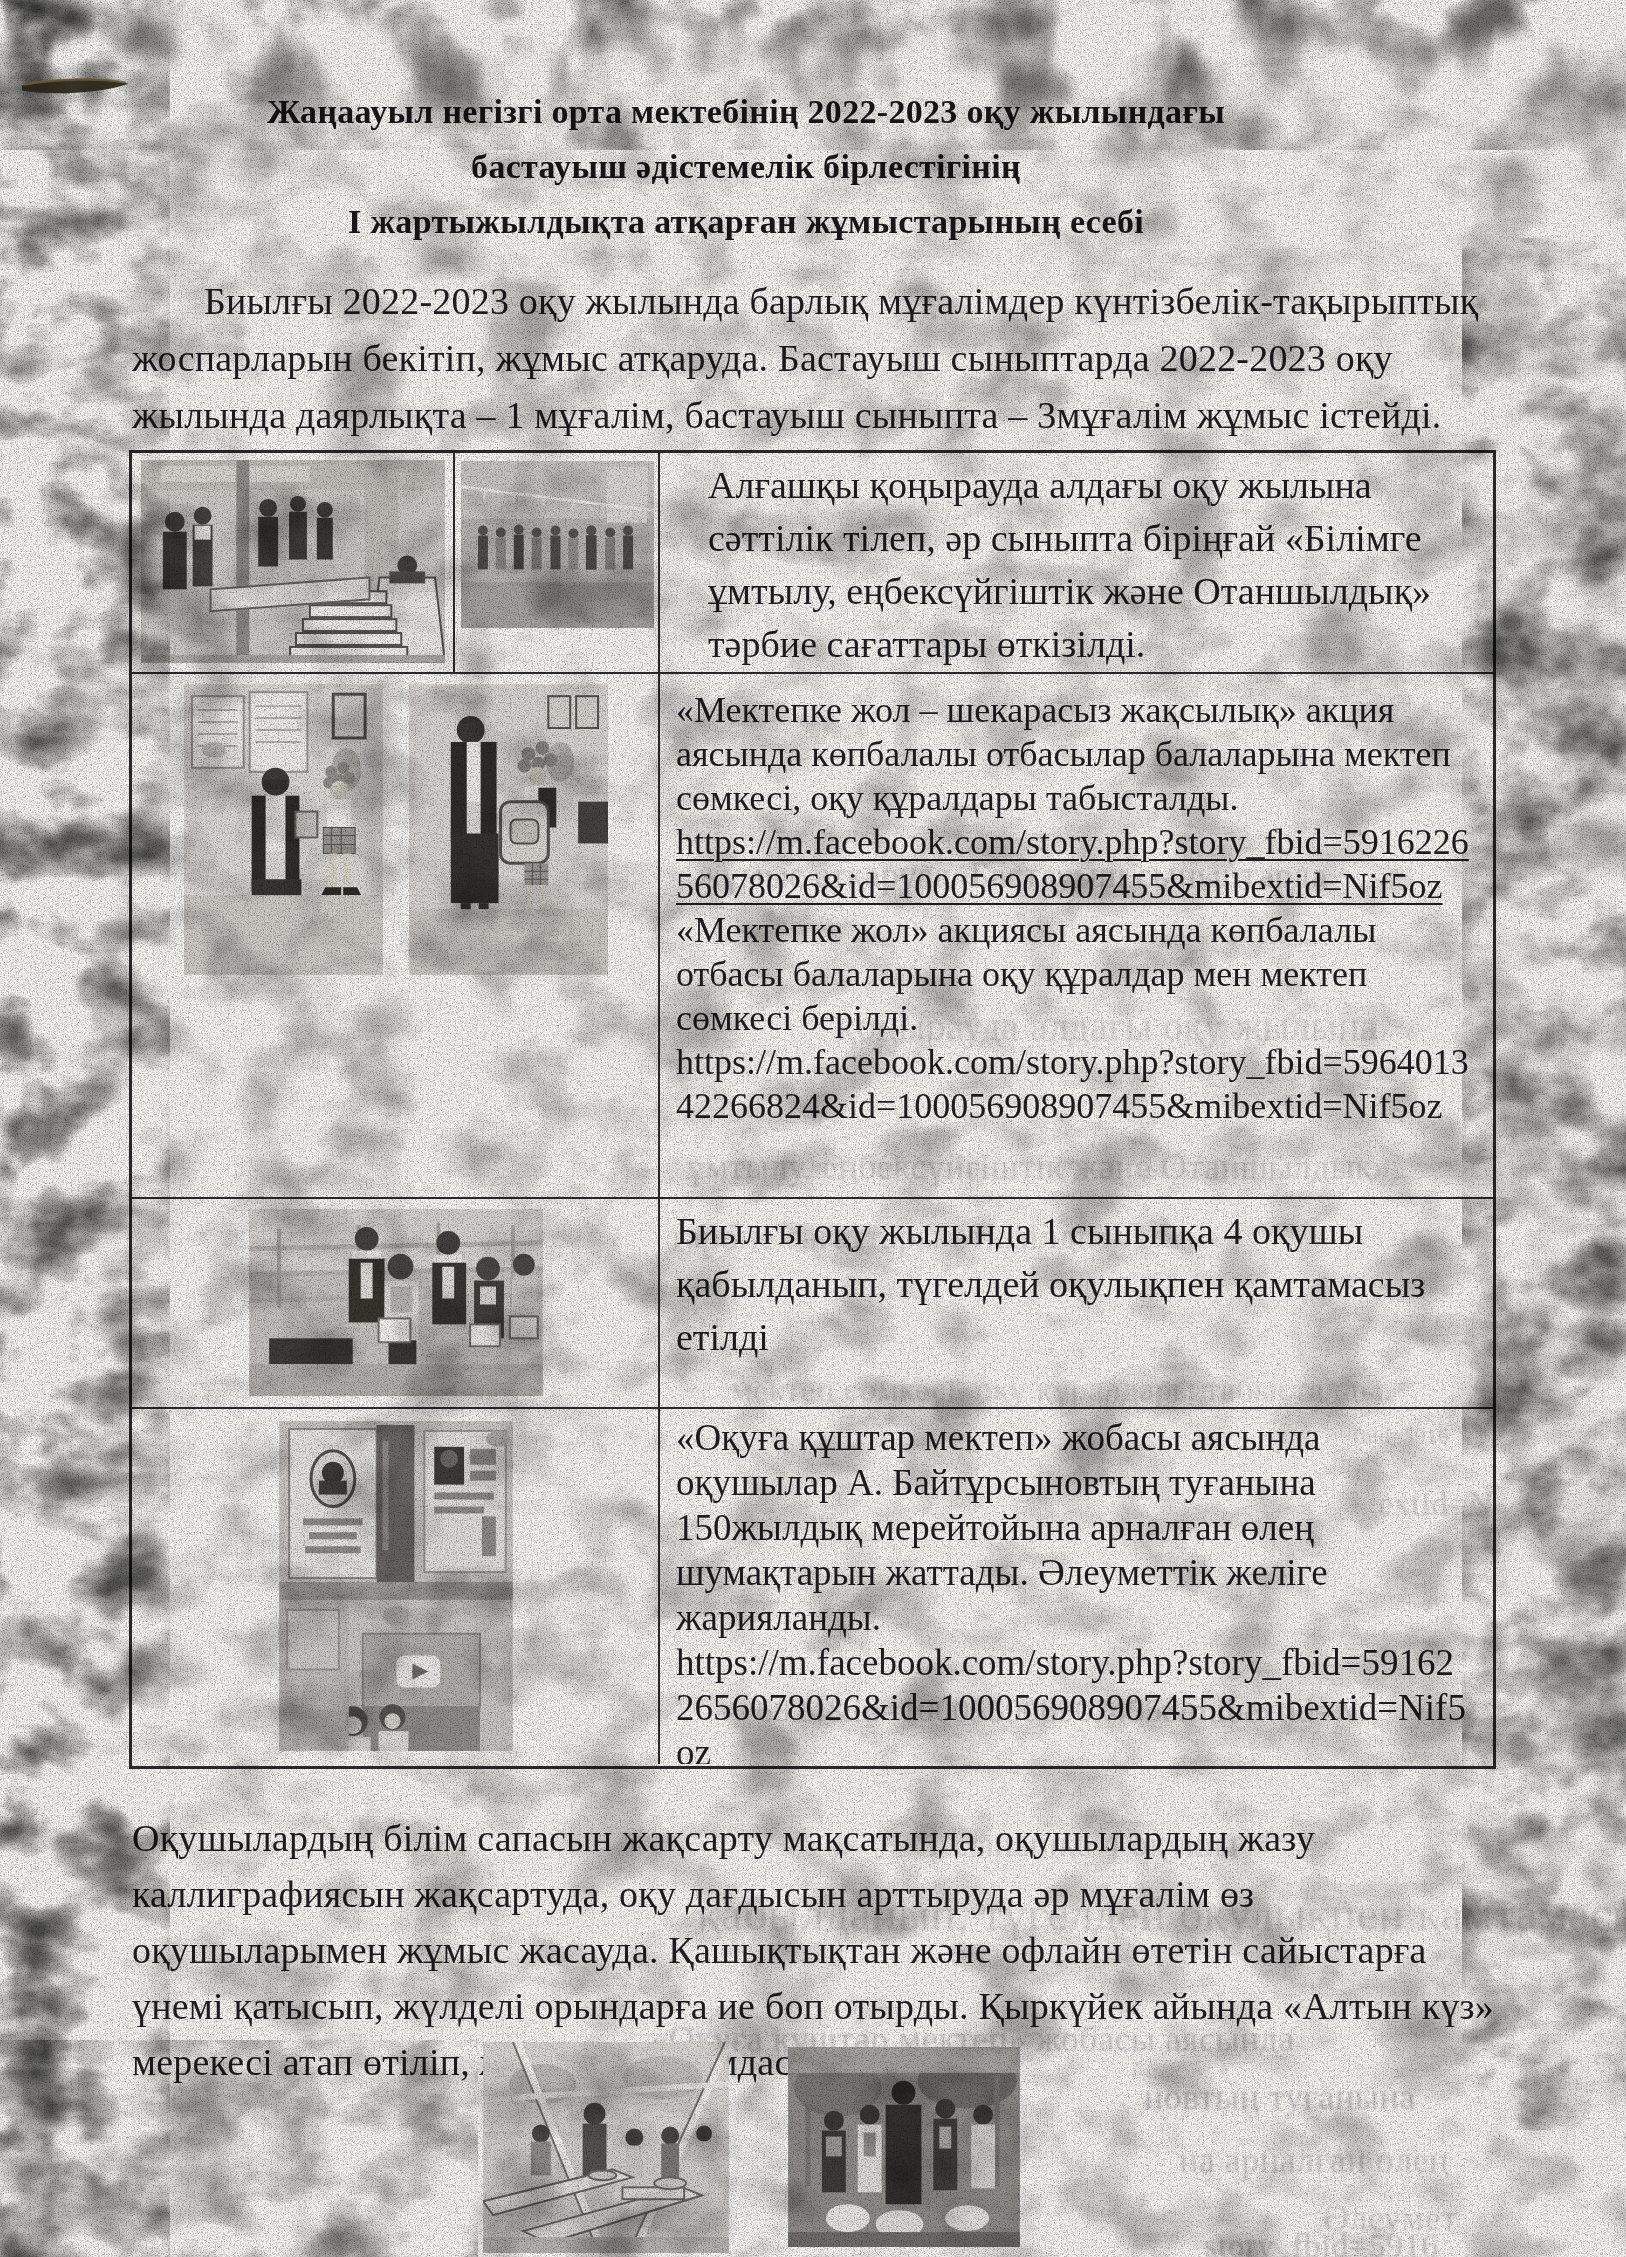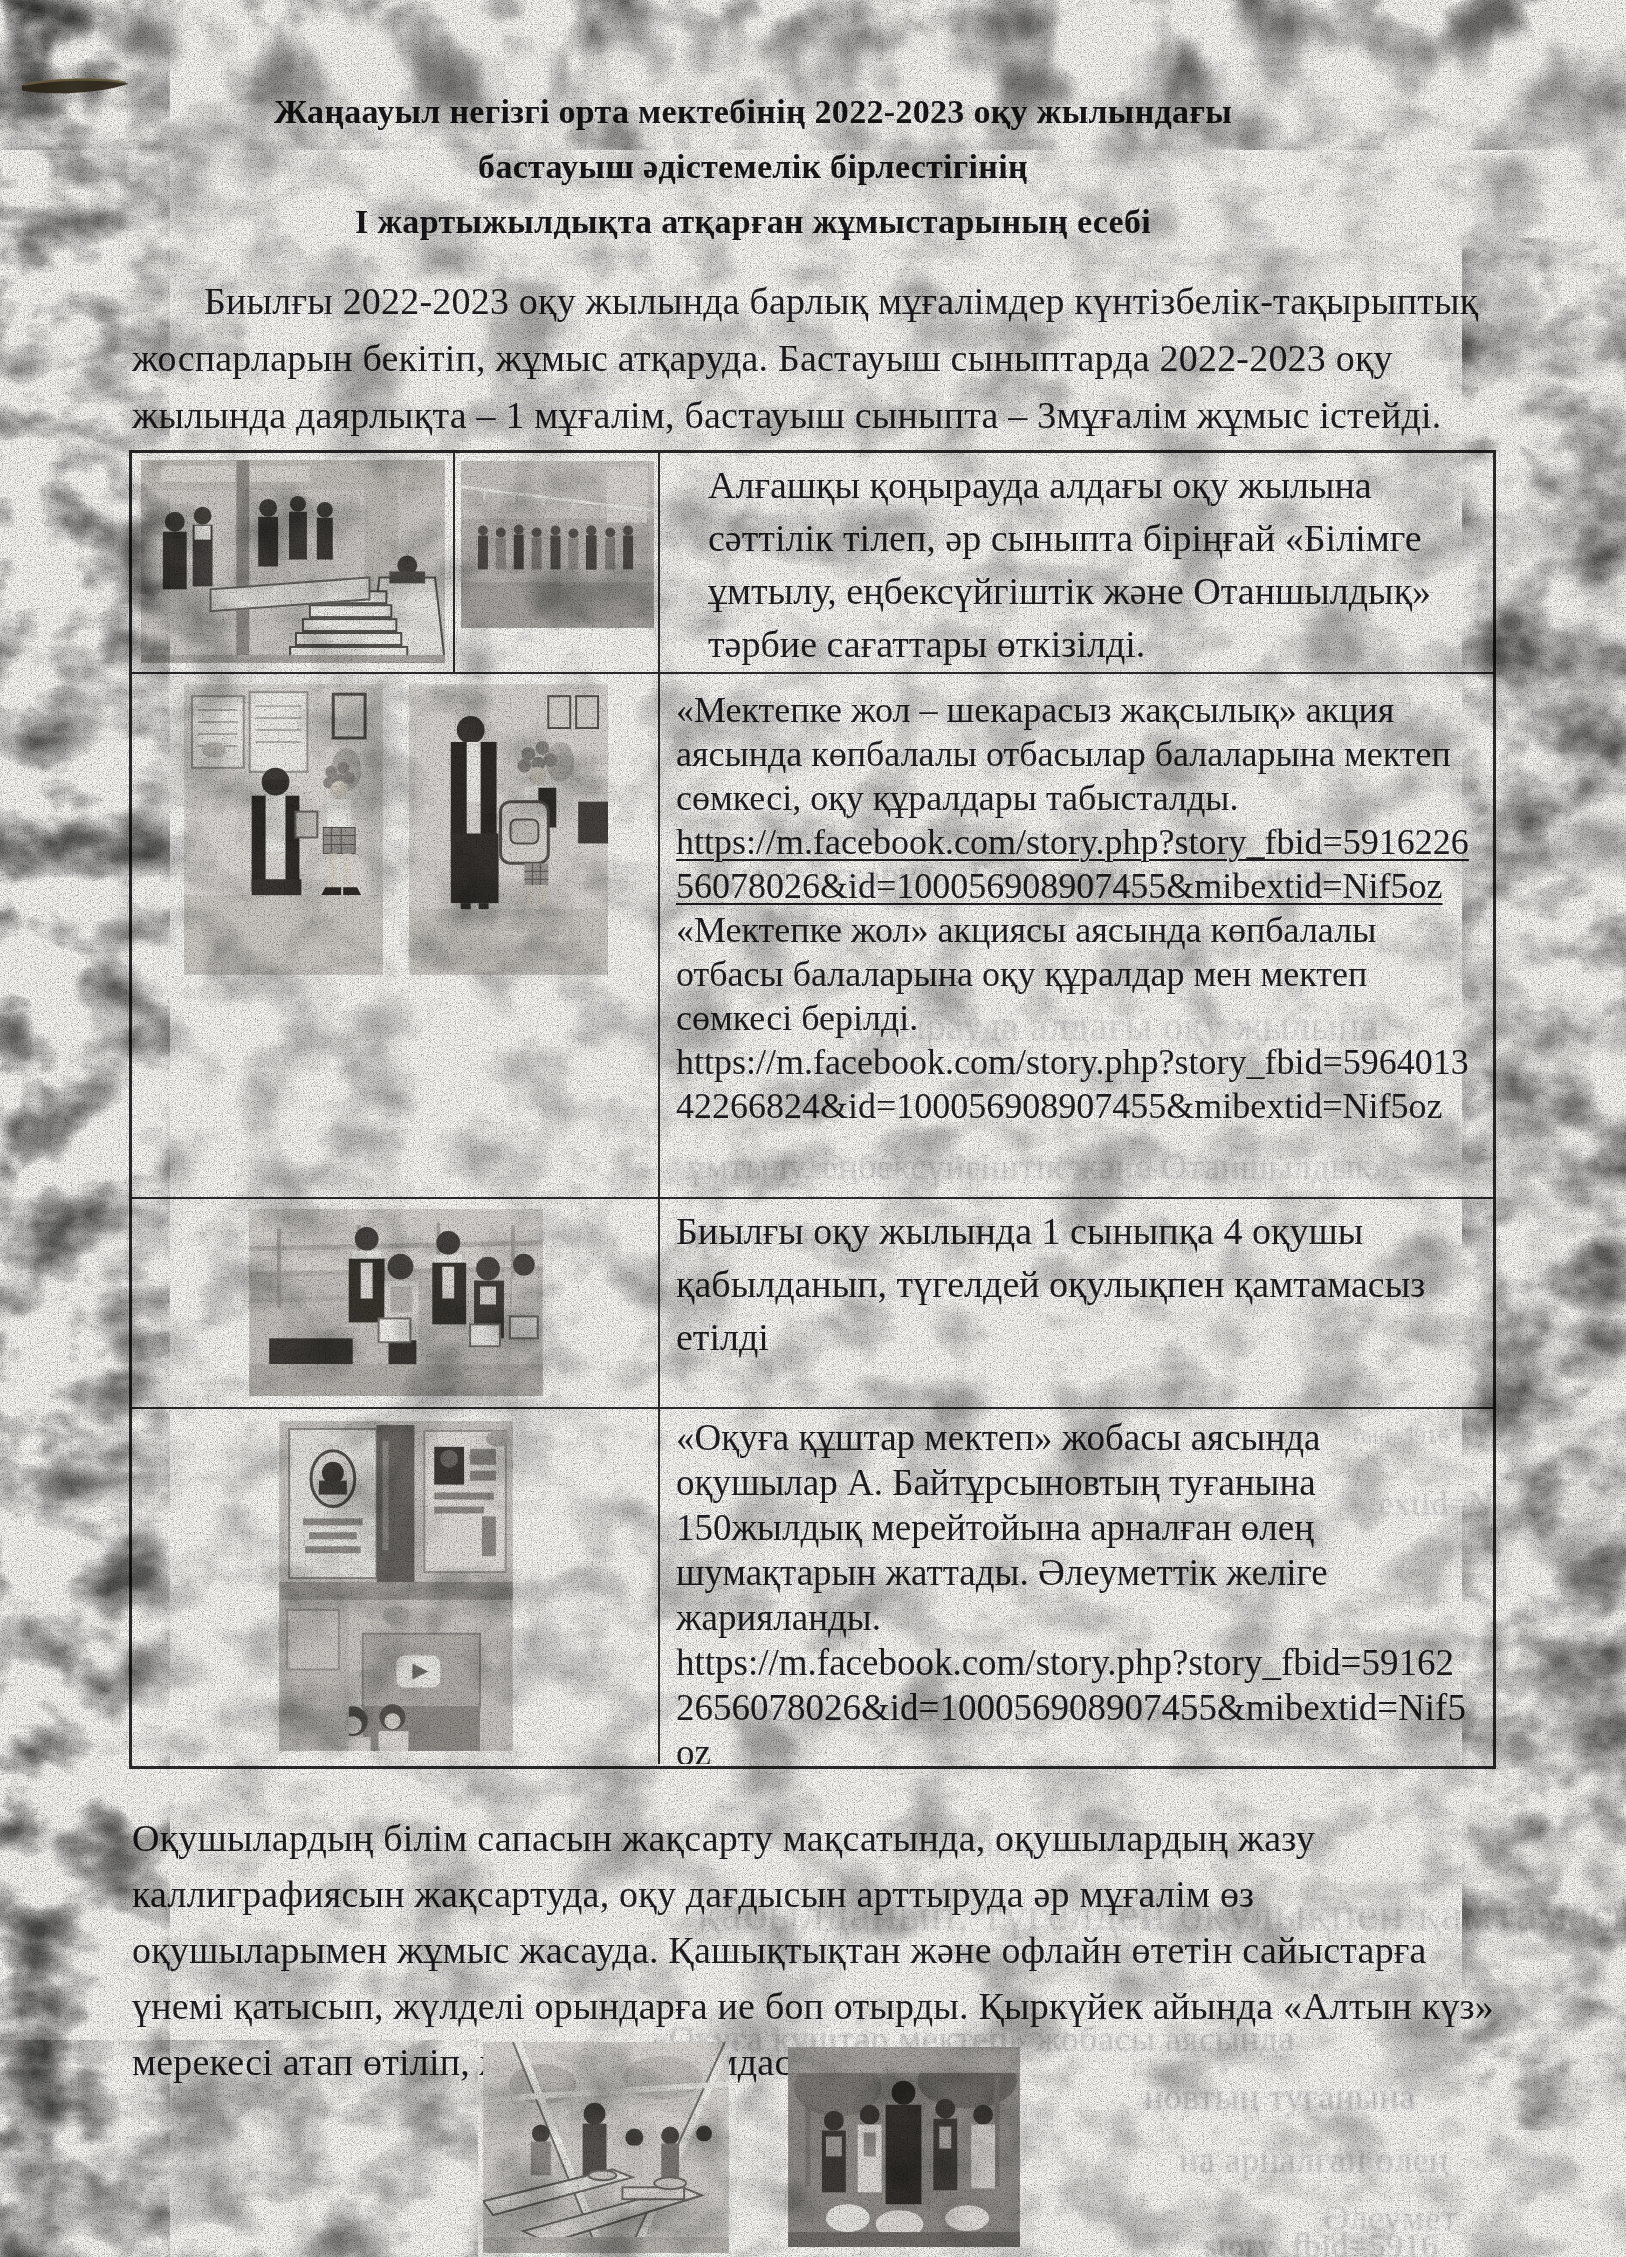--- a/index.html
+++ b/index.html
@@ -16,21 +16,21 @@
   .ghost-layer{position:absolute;inset:0;z-index:1;}
   .ghost{
     position:absolute;color:#4a4a52;white-space:nowrap;
     filter:blur(0.8px);letter-spacing:0.5px;
   }
   
   .content{position:absolute;inset:0;z-index:2;}
   .doc-title{
     position:absolute;top:84px;left:0;width:1492px;
     text-align:center;font-weight:bold;font-size:34px;line-height:55px;
-    color:#19191c;letter-spacing:0.3px;padding-left:7px;
+    color:#19191c;letter-spacing:0.3px;
   }
   .para{
     position:absolute;left:132px;width:1365px;
     font-size:38px;line-height:57px;letter-spacing:0.2px;
   }
   .intro{top:235px;text-indent:72px;}
   .closing{top:1772px;line-height:56px;}
   
   .tbl{
     position:absolute;left:129px;top:450px;width:1367px;height:1319px;
@@ -61,20 +61,21 @@
 </head>
 <body>
 
 <div class="page">
 
   <div class="ghost-layer">
     <div class="ghost" style="left:697px;top:854px;font-size:36px;opacity:.20">жұмыс атқаруда. Бастауыш сыныптарда</div>
     <div class="ghost" style="left:836px;top:1003px;font-size:40px;opacity:.16">қоңырауда алдағы оқу жылына</div>
     <div class="ghost" style="left:687px;top:1146px;font-size:36px;opacity:.18">ұмтылу, еңбексүйгіштік және Отаншылдық»</div>
     <div class="ghost" style="left:669px;top:1216px;font-size:36px;opacity:.15">тәрбие сағаттары өткізілді.</div>
+    <div class="ghost" style="left:731px;top:1371px;font-size:34px;opacity:.15">мектеп сөмкесі, оқу құралдары табысталды.</div>
     <div class="ghost" style="left:1353px;top:1423px;font-size:22px;opacity:.22">fbid=5916</div>
     <div class="ghost" style="left:1378px;top:1485px;font-size:34px;opacity:.20">extid=N</div>
     <div class="ghost" style="left:756px;top:1692px;font-size:34px;opacity:.20">6824&amp;id=100056908907455&amp;mibextid=N</div>
     <div class="ghost" style="left:925px;top:1823px;font-size:36px;opacity:.16">1 сыныпқа 4 оқушы</div>
     <div class="ghost" style="left:697px;top:1886px;font-size:48px;opacity:.16">қабылданып, түгелдей оқулықпен қамтамасыз</div>
     <div class="ghost" style="left:650px;top:2018px;font-size:36px;opacity:.24">«Оқуға құштар мектеп» жобасы аясында</div>
     <div class="ghost" style="left:1144px;top:2076px;font-size:36px;opacity:.28">новтың туғанына</div>
     <div class="ghost" style="left:1179px;top:2139px;font-size:36px;opacity:.24">на арналған өлең</div>
     <div class="ghost" style="left:1323px;top:2197px;font-size:36px;opacity:.20">Әлеумет</div>
     <div class="ghost" style="left:1204px;top:2227px;font-size:34px;opacity:.26">story_fbid=5916</div>

